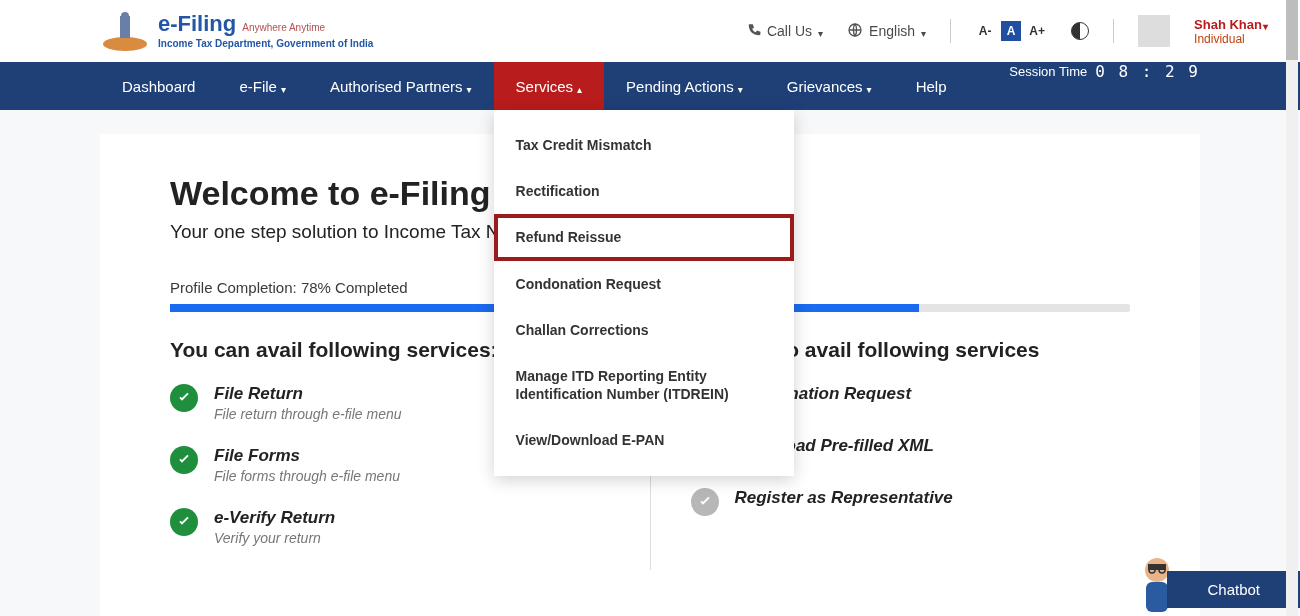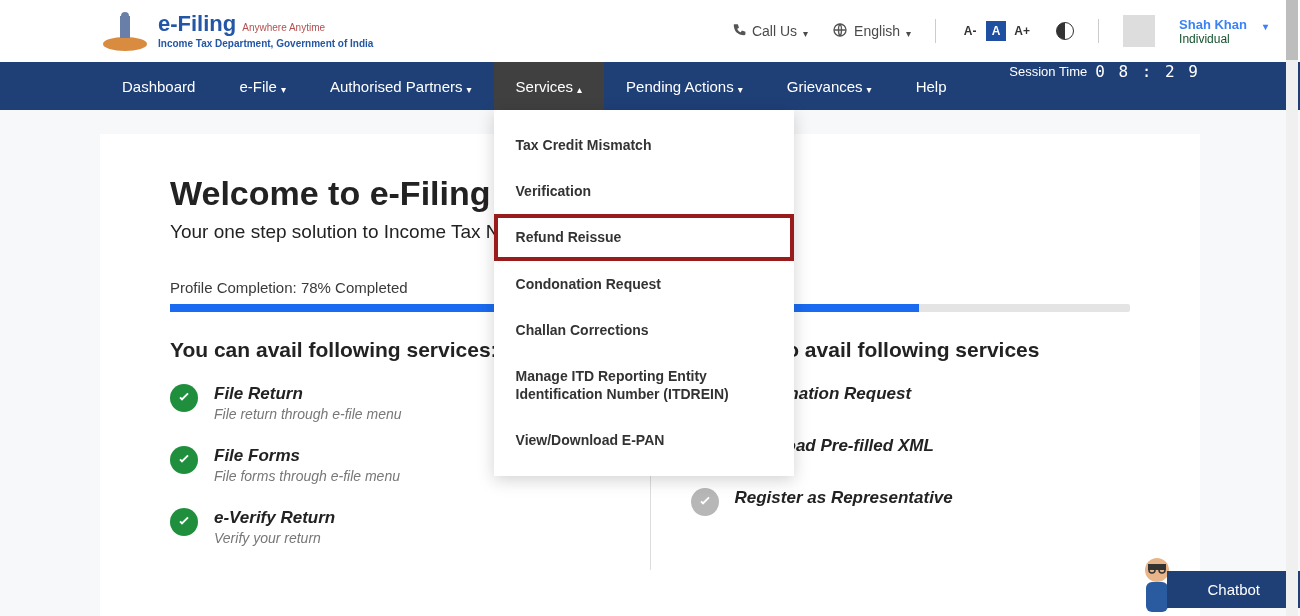--- a/index.html
+++ b/index.html
@@ -16,27 +16,27 @@
   .logo-sub2 { font-size: 10px; color: #2356a5; font-weight:700; margin-top:4px;}
   .top-right { margin-left: auto; display: flex; align-items: center; gap: 24px; }
   .callus, .lang { display: flex; align-items: center; gap: 6px; color: #4a4a4a; font-size: 14px; cursor: pointer; }
   .divider { width: 1px; height: 24px; background: #ccc; }
   .fontsizes { display: flex; align-items: center; gap: 6px; font-weight:700; }
   .fontA { width:20px; height:20px; display:flex; align-items:center; justify-content:center; font-size:12px; color:#333; }
   .fontA.active { background:#1f4fa0; color:#fff; }
   .contrast { width:18px; height:18px; border-radius:50%; background: linear-gradient(90deg,#333 50%, #fff 50%); border:1px solid #333; cursor:pointer;}
   .avatar-placeholder { width:32px; height:32px; background:#ddd; }
   .user-block { display:flex; flex-direction:column; font-size:13px; }
-  .user-name { font-weight:700; color:#3b82f6; display:flex; align-items:flex-end; gap:16px; cursor:pointer;}
-  .user-role { color:#14532d; font-size:12px; }
+  .user-name { font-weight:700; color:#b91c1c; display:flex; align-items:flex-end; gap:1px; cursor:pointer;}
+  .user-role { color:#c2410c; font-size:12px; }
 
   
   .navbar { height: 48px; background: #1f3f77; display:flex; align-items:flex-start; padding:0 100px; color:#fff; font-size:15px; }
   .nav-item { padding: 0 22px; height:48px; display:flex; align-items:center; gap:4px; cursor:pointer; position:relative; }
-  .nav-item.open { background:#404040; }
+  .nav-item.open { background:#b91c1c; }
   .session { margin-left:auto; font-size:13px; display:flex; align-items:center; gap:8px;}
   .session-digits { font-family: monospace; letter-spacing: 2px; font-size:16px; }
 
   
   .dropdown { position:absolute; top:48px; left:0; width:300px; background:#fff; box-shadow:0 4px 16px rgba(0,0,0,.18); color:#333; padding:12px 0; z-index:50;}
   .dropdown-item { padding:14px 22px; font-size:14px; font-weight:600; color:#333; cursor:pointer; line-height:1.3;}
   .dropdown-item.highlighted { outline:4px solid #9a1b1b; outline-offset:-4px; }
 
   
   .page { padding: 24px 0 0 0; background:#f7f8fa; position:absolute; top:110px; left:0; right:0; bottom:0; }
@@ -146,21 +146,21 @@
   <div class="nav-item">
     <span>Authorised Partners</span>
     <span class="chev chev-down"></span>
   </div>
   <div class="nav-item open">
     <span>Services</span>
     <span class="chev chev-up"></span>
 
     <div class="dropdown">
       <div class="dropdown-item">Tax Credit Mismatch</div>
-      <div class="dropdown-item">Verification</div>
+      <div class="dropdown-item">Rectification</div>
       <div class="dropdown-item highlighted">Refund Reissue</div>
       <div class="dropdown-item">Condonation Request</div>
       <div class="dropdown-item">Challan Corrections</div>
       <div class="dropdown-item">Manage ITD Reporting Entity Identification Number (ITDREIN)</div>
       <div class="dropdown-item">View/Download E-PAN</div>
     </div>
   </div>
   <div class="nav-item">
     <span>Pending Actions</span>
     <span class="chev chev-down"></span>

